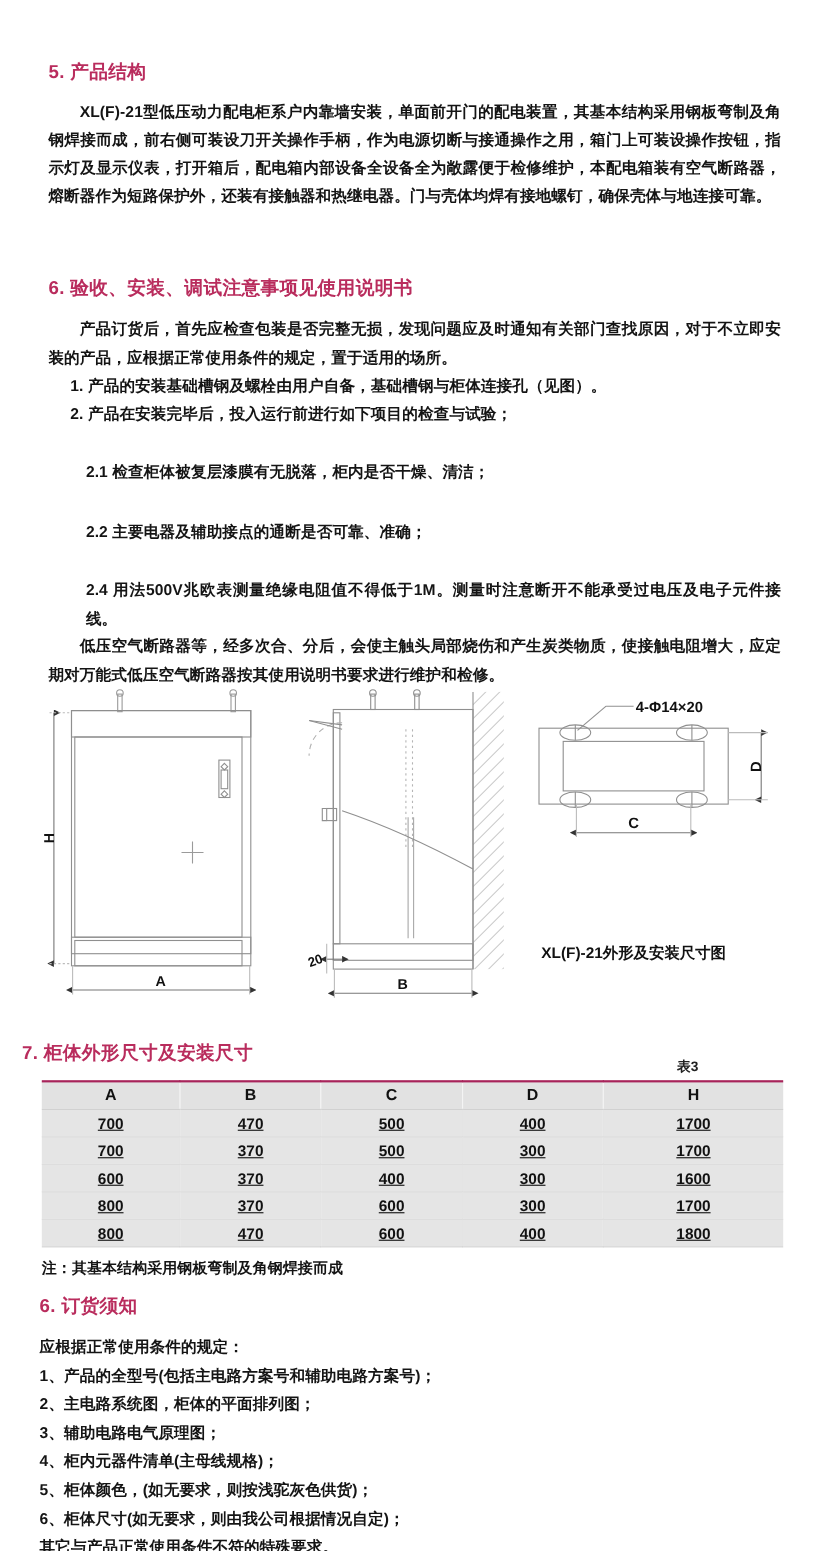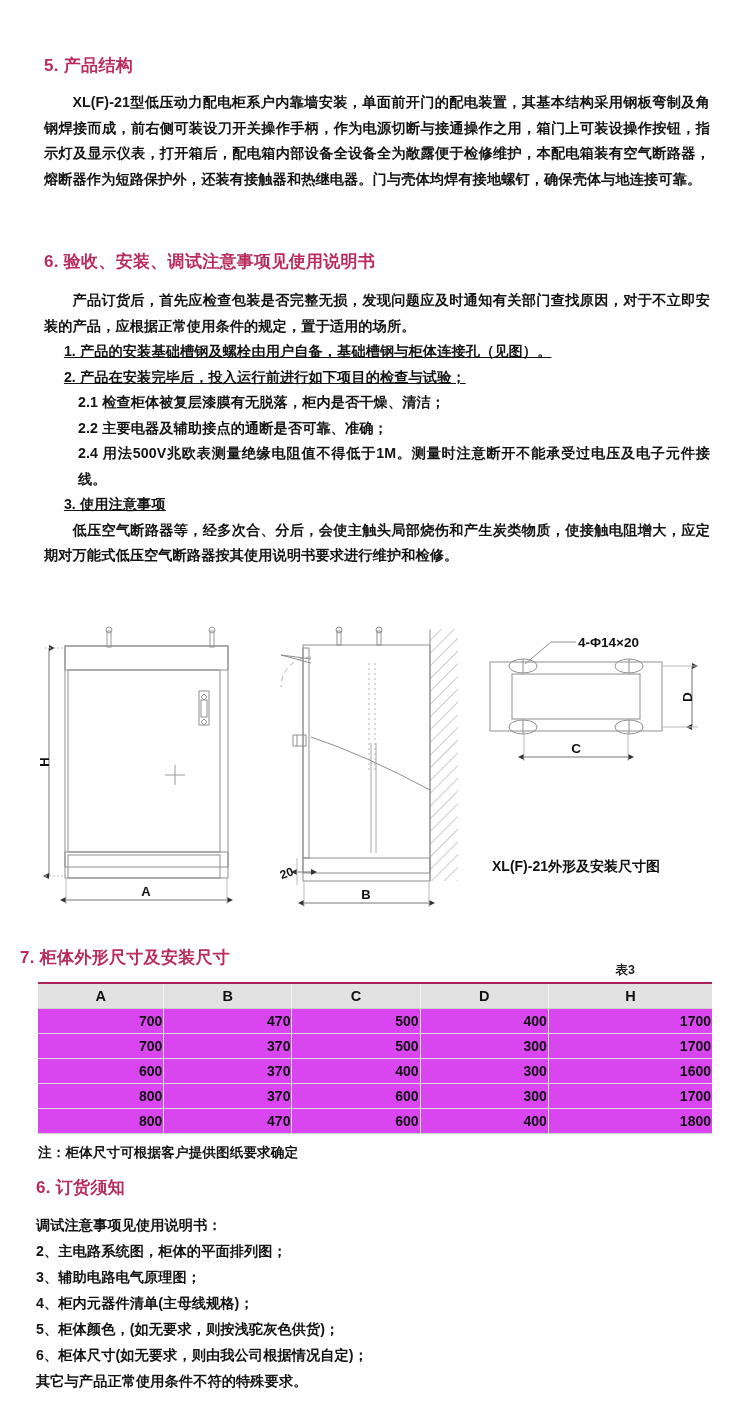--- a/index.html
+++ b/index.html
@@ -28,22 +28,22 @@
   .para {
     font-size: 14.2px;
     font-weight: bold;
     line-height: 25.5px;
     color: #141414;
     margin: 0;
     text-align: justify;
     letter-spacing: 0.1px;
   }
   .indent2 { text-indent: 2em; }
-  .indent1 { padding-left: 1.4em; text-decoration: underline; }
-  .indent15 { padding-left: 2.4em; }
+  .indent1 { padding-left: 1.4em; }
+  .indent15 { padding-left: 2.4em; margin-top: 28px; }
 
   
   .block { position: absolute; }
 
   #sec5-head { left: 44px; top: 56px; }
   #sec5-body { left: 44px; top: 90px; width: 666px; }
 
   #sec6-head { left: 44px; top: 252px; }
   #sec6-body { left: 44px; top: 288px; width: 666px; }
 
@@ -71,26 +71,27 @@
     color: #111;
     height: 25px;
     font-size: 14.5px;
     font-weight: bold;
     border-right: 1px solid #f4f4f4;
     border-bottom: 1px solid #cfcfcf;
   }
   table.dims th:last-child { border-right: none; }
   table.dims td {
     height: 25px;
-    text-align: right;
+    text-align: center;
     color: #111;
     border-right: 1px solid #e4e4e4;
     border-bottom: 1px solid #dcdcdc;
-    background: #d946ef;
+    background: #e5e5e5;
     font-size: 14px;
+    text-decoration: underline;
   }
   table.dims td:last-child { border-right: none; }
   table.dims tr:last-child td { border-bottom: 1.5px solid #cfcfcf; }
 
   #tbl-note { left: 38px; top: 1140px; }
   #tbl-note .para { font-size: 13.6px; }
 
   
   #sec8-head { left: 36px; top: 1178px; }
   #sec8-body { left: 36px; top: 1212px; width: 680px; }
@@ -111,21 +112,20 @@
   <div class="block" id="sec6-head">
     <h2 class="sec-head">6. 验收、安装、调试注意事项见使用说明书</h2>
   </div>
   <div class="block" id="sec6-body">
     <p class="para indent2">产品订货后，首先应检查包装是否完整无损，发现问题应及时通知有关部门查找原因，对于不立即安装的产品，应根据正常使用条件的规定，置于适用的场所。</p>
     <p class="para indent1">1. 产品的安装基础槽钢及螺栓由用户自备，基础槽钢与柜体连接孔（见图）。</p>
     <p class="para indent1">2. 产品在安装完毕后，投入运行前进行如下项目的检查与试验；</p>
     <p class="para indent15">2.1 检查柜体被复层漆膜有无脱落，柜内是否干燥、清洁；</p>
     <p class="para indent15">2.2 主要电器及辅助接点的通断是否可靠、准确；</p>
     <p class="para indent15">2.4 用法500V兆欧表测量绝缘电阻值不得低于1M。测量时注意断开不能承受过电压及电子元件接线。</p>
-    <p class="para indent1">3. 使用注意事项</p>
     <p class="para indent2">低压空气断路器等，经多次合、分后，会使主触头局部烧伤和产生炭类物质，使接触电阻增大，应定期对万能式低压空气断路器按其使用说明书要求进行维护和检修。</p>
   </div>
 
   <div class="block" id="drawing">
     <svg width="690" height="305" viewBox="0 0 690 305" xmlns="http://www.w3.org/2000/svg">
       <defs>
         <marker id="arrL" markerWidth="7" markerHeight="7" refX="6" refY="3" orient="auto">
           <path d="M6,0 L6,6 L0,3 z" fill="#333"></path>
         </marker>
         <marker id="arrR" markerWidth="7" markerHeight="7" refX="1" refY="3" orient="auto">
@@ -317,28 +317,29 @@
           <td>470</td>
           <td>600</td>
           <td>400</td>
           <td>1800</td>
         </tr>
       </tbody>
     </table>
   </div>
 
   <div class="block" id="tbl-note">
-    <p class="para">注：柜体尺寸可根据客户提供图纸要求确定</p>
+    <p class="para">注：其基本结构采用钢板弯制及角钢焊接而成</p>
   </div>
 
   <div class="block" id="sec8-head">
     <h2 class="sec-head">6. 订货须知</h2>
   </div>
   <div class="block" id="sec8-body">
-    <p class="para">调试注意事项见使用说明书：</p>
+    <p class="para">应根据正常使用条件的规定：</p>
+    <p class="para">1、产品的全型号(包括主电路方案号和辅助电路方案号)；</p>
     <p class="para">2、主电路系统图，柜体的平面排列图；</p>
     <p class="para">3、辅助电路电气原理图；</p>
     <p class="para">4、柜内元器件清单(主母线规格)；</p>
     <p class="para">5、柜体颜色，(如无要求，则按浅驼灰色供货)；</p>
     <p class="para">6、柜体尺寸(如无要求，则由我公司根据情况自定)；</p>
     <p class="para">其它与产品正常使用条件不符的特殊要求。</p>
   </div>
 
 </div>
 

